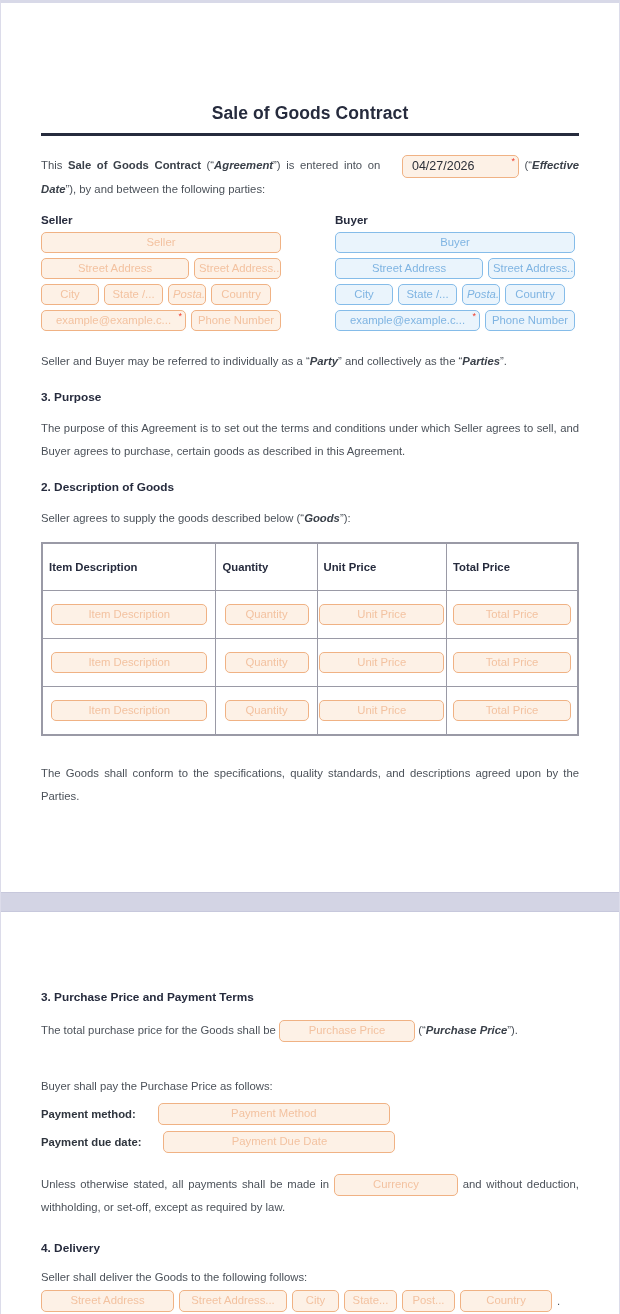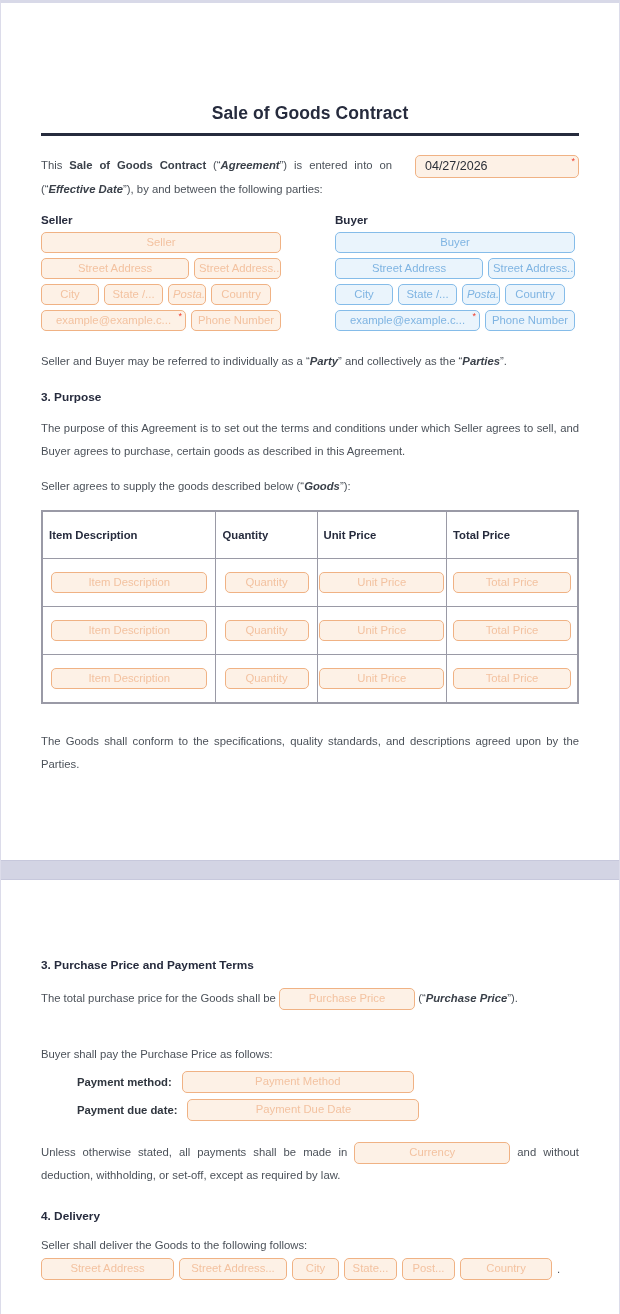--- a/index.html
+++ b/index.html
@@ -100,21 +100,21 @@
     line-height: 11px;
   }
   .fld.filled {
     color: #2b2f38;
     text-align: left;
     padding-left: 9px;
     font-size: 12.5px;
     line-height: 21px;
   }
 
-  .date-fld { width: 164px; height: 23px; margin-left: 16px; }
+  .date-fld { width: 117px; height: 23px; margin-left: 16px; }
 
   
   .parties { display: flex; gap: 54px; margin-top: 5px; }
   .party { width: 240px; }
   .party-label {
     font-size: 11.6px;
     font-weight: bold;
     color: #262b3d;
     margin-bottom: 6px;
   }
@@ -168,22 +168,22 @@
   .inline-line {
     font-size: 11.3px;
     line-height: 26px;
     color: #4b5159;
     margin: 0 0 4px 0;
   }
   .lbl-bold { font-weight: bold; color: #2f353e; font-size: 11.3px; }
   .f-purchase { width: 136px; height: 22px; }
   .f-paymethod { width: 232px; height: 22px; }
   .f-duedate  { width: 232px; height: 22px; }
-  .f-currency { width: 156px; height: 22px; }
-  .pay-row { display: flex; align-items: center; gap: 10px; margin-bottom: 6px; margin-left: 36px; }
+  .f-currency { width: 124px; height: 22px; }
+  .pay-row { display: flex; align-items: center; gap: 22px; margin-bottom: 6px; }
   .deliv-row { display: flex; gap: 5px; align-items: center; margin-top: 4px; }
   .d-street1 { width: 133px; height: 22px; }
   .d-street2 { width: 108px; height: 22px; }
   .d-city    { width: 47px; height: 22px; }
   .d-state   { width: 53px; height: 22px; }
   .d-post    { width: 53px; height: 22px; }
   .d-country { width: 92px; height: 22px; }
   .period { font-size: 11.3px; color: #4b5159; }
 </style>
 </head>
@@ -246,20 +246,21 @@
       </div>
     </div>
 
     <p class="body-text nojustify" style="margin-top:14px;">
       <span>Seller and Buyer may be referred to individually as a “</span><span class="bi">Party</span><span>” and collectively as the “</span><span class="bi">Parties</span><span>”.</span>
     </p>
 
     <h3 class="section-head">3. Purpose</h3>
     <p class="body-text">The purpose of this Agreement is to set out the terms and conditions under which Seller agrees to sell, and Buyer agrees to purchase, certain goods as described in this Agreement.</p>
 
+    <h3 class="section-head">2. Description of Goods</h3>
     <p class="body-text nojustify">
       <span>Seller agrees to supply the goods described below (“</span><span class="bi">Goods</span><span>”):</span>
     </p>
 
     <table class="goods">
       <thead>
         <tr>
           <th class="col-item">Item Description</th>
           <th class="col-qty">Quantity</th>
           <th class="col-unit">Unit Price</th>

